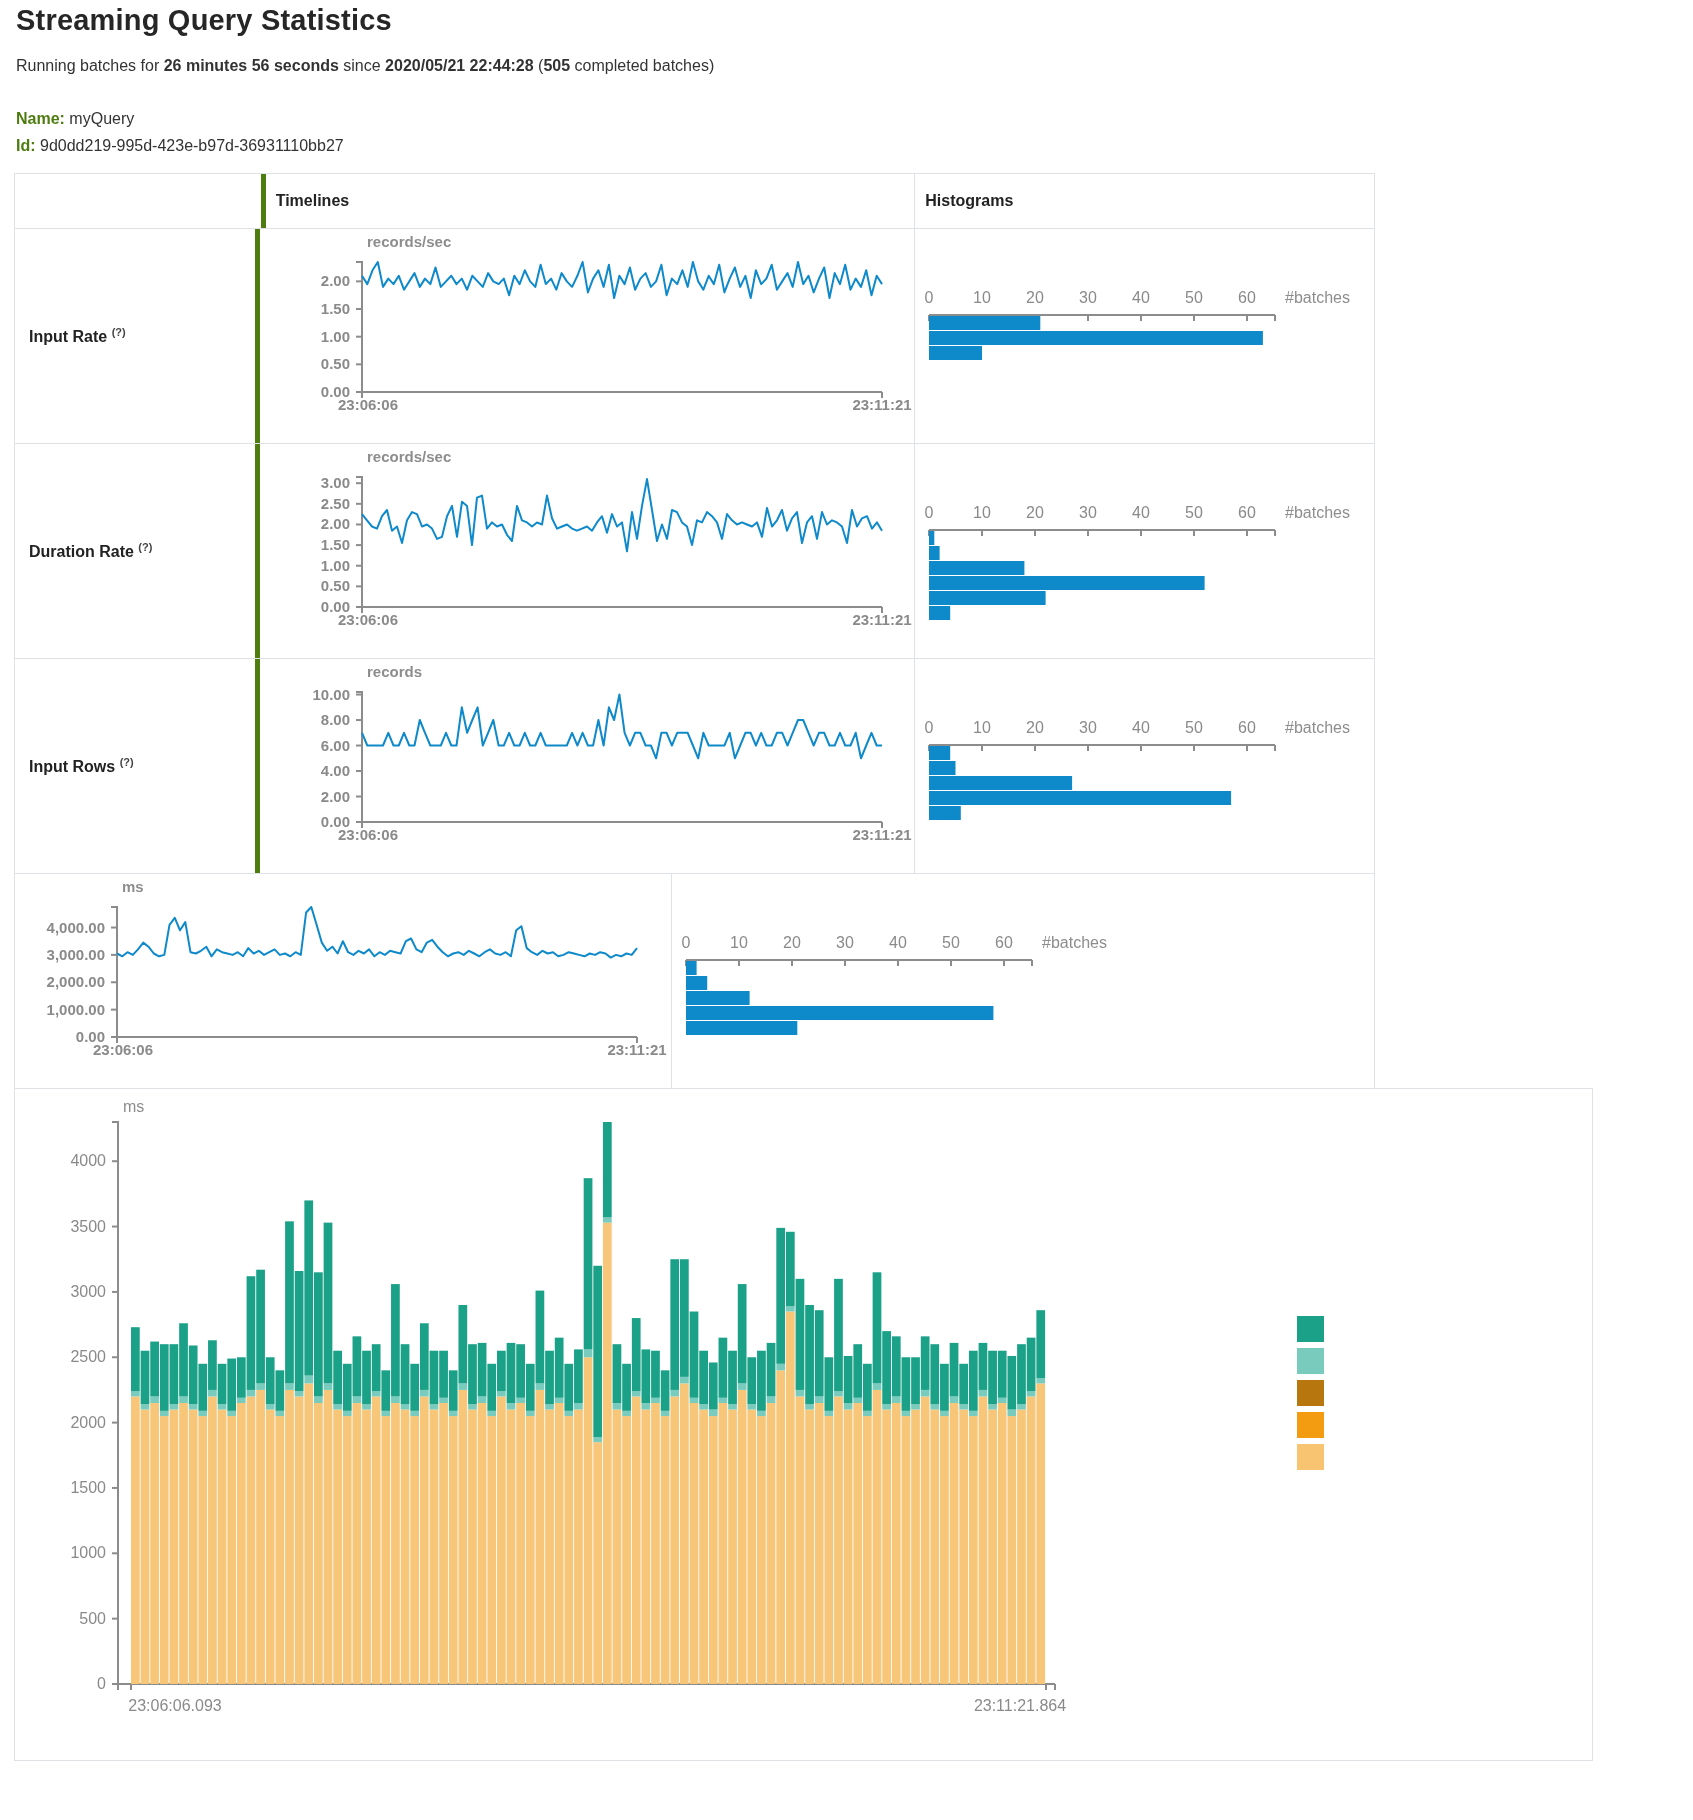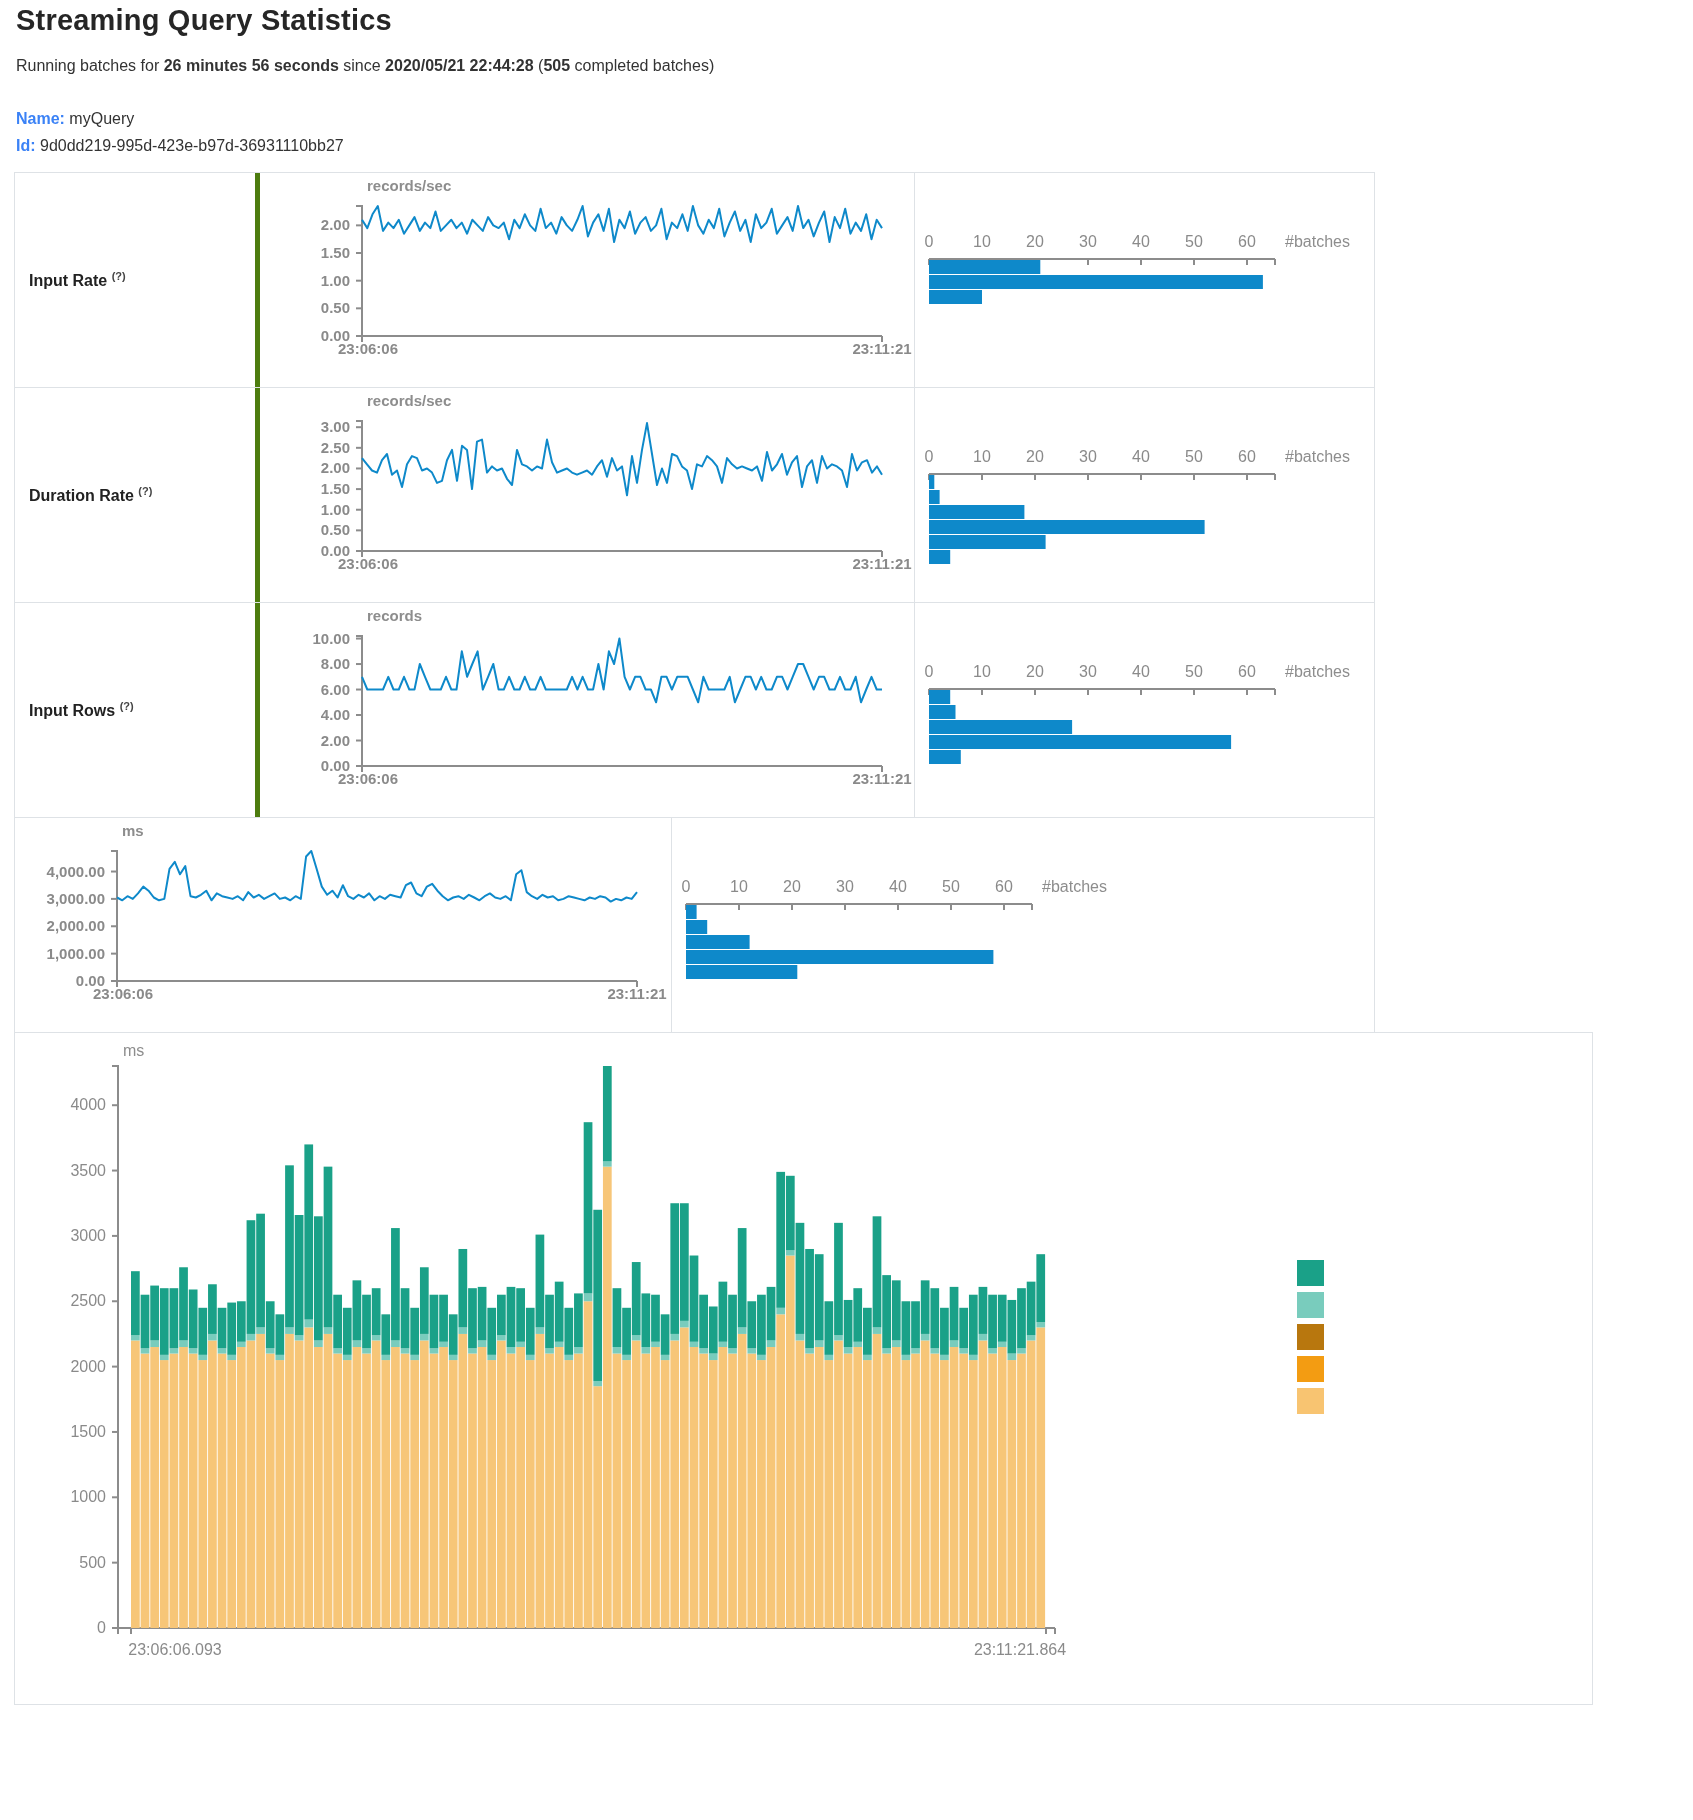--- a/index.html
+++ b/index.html
@@ -1,21 +1,21 @@
 <!DOCTYPE html>
 <html><head>
 <meta charset="utf-8">
 <style>
   html,body{margin:0;padding:0;background:#fff;}
   body{width:1693px;height:1820px;overflow:hidden;font-family:"Liberation Sans",sans-serif;color:#333;}
   .page{padding:0 0 0 14px;}
   h1{margin:4px 0 0 2px;font-size:29px;font-weight:700;color:#262626;letter-spacing:.2px;}
   .subtitle{margin:20px 18px 0 2px;font-size:16px;color:#333;}
   .meta{margin:30px 0 14px 2px;font-size:16px;line-height:27px;}
-  .meta b{color:#3b82f6;margin-top:48px;}
+  .meta b{color:#4d7c0f;margin-top:48px;}
   
   .stats-table{margin-top:8px;position:relative;font-size:16px;}
   .trow{display:flex;border:1px solid #dee2e6;margin-top:-1px;background:#fff;}
   .trow.first{margin-top:0;}
   .cell{position:relative;}
   .label-cell{width:238px;border-right:5px solid #4d7c0f;display:flex;align-items:center;padding-left:14px;box-sizing:content-box;}
   .tl-cell{width:656px;border-right:1px solid #dee2e6;font-weight:bold;}
   .hist-cell{width:461px;}
   .thead{height:54px;}
   .thead .hcell{display:flex;align-items:center;padding-left:10px;font-weight:700;color:#222;}
@@ -43,20 +43,25 @@
 
   <p class="subtitle"><span>Running batches for </span><b>26 minutes 56 seconds</b><span> since </span><b>2020/05/21 22:44:28</b><span> (</span><b>505</b><span> completed batches)</span></p>
 
   <div class="meta">
     <div><b>Name:</b> <span>myQuery</span></div>
     <div><b>Id:</b> <span>9d0dd219-995d-423e-b97d-36931110bb27</span></div>
   </div>
 
   <div class="stats-table">
 
+    <div class="trow thead narrow first">
+      <div class="cell label-cell"></div>
+      <div class="cell tl-cell hcell">Timelines</div>
+      <div class="cell hist-cell hcell">Histograms</div>
+    </div>
 
     <div class="trow metric narrow">
       <div class="cell label-cell">
           <span class="rowlabel"><span>Input Rate</span> <sup>(?)</sup></span>
         </div>
       <div class="cell tl-cell">
           <div class="timeline-chart"><svg width="654" height="214">
               <text x="107" y="18" class="unit">records/sec</text>
               <path d="M96 33 H102 V163 H96" class="axis"></path>
               <line x1="96" y1="52.36170212765958" x2="102" y2="52.36170212765958" class="axis"></line>

